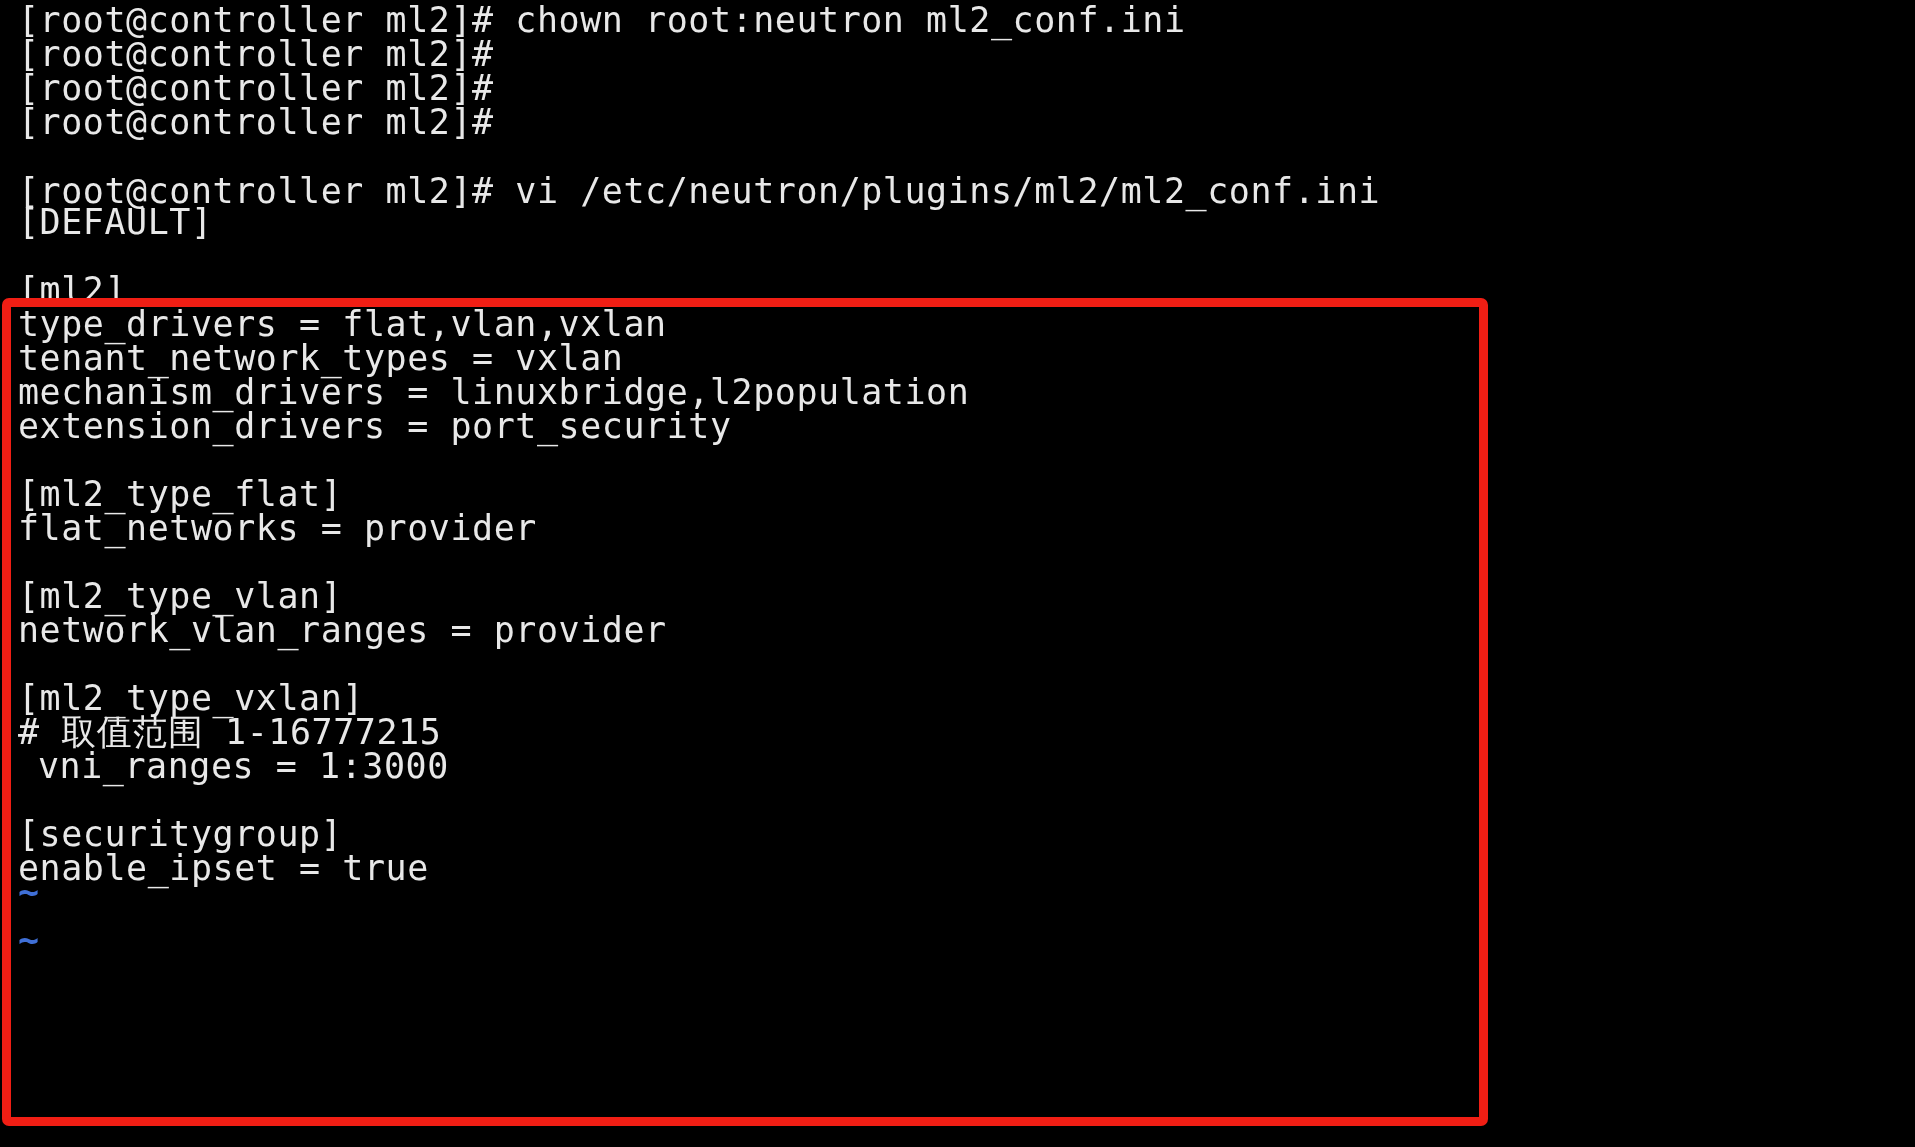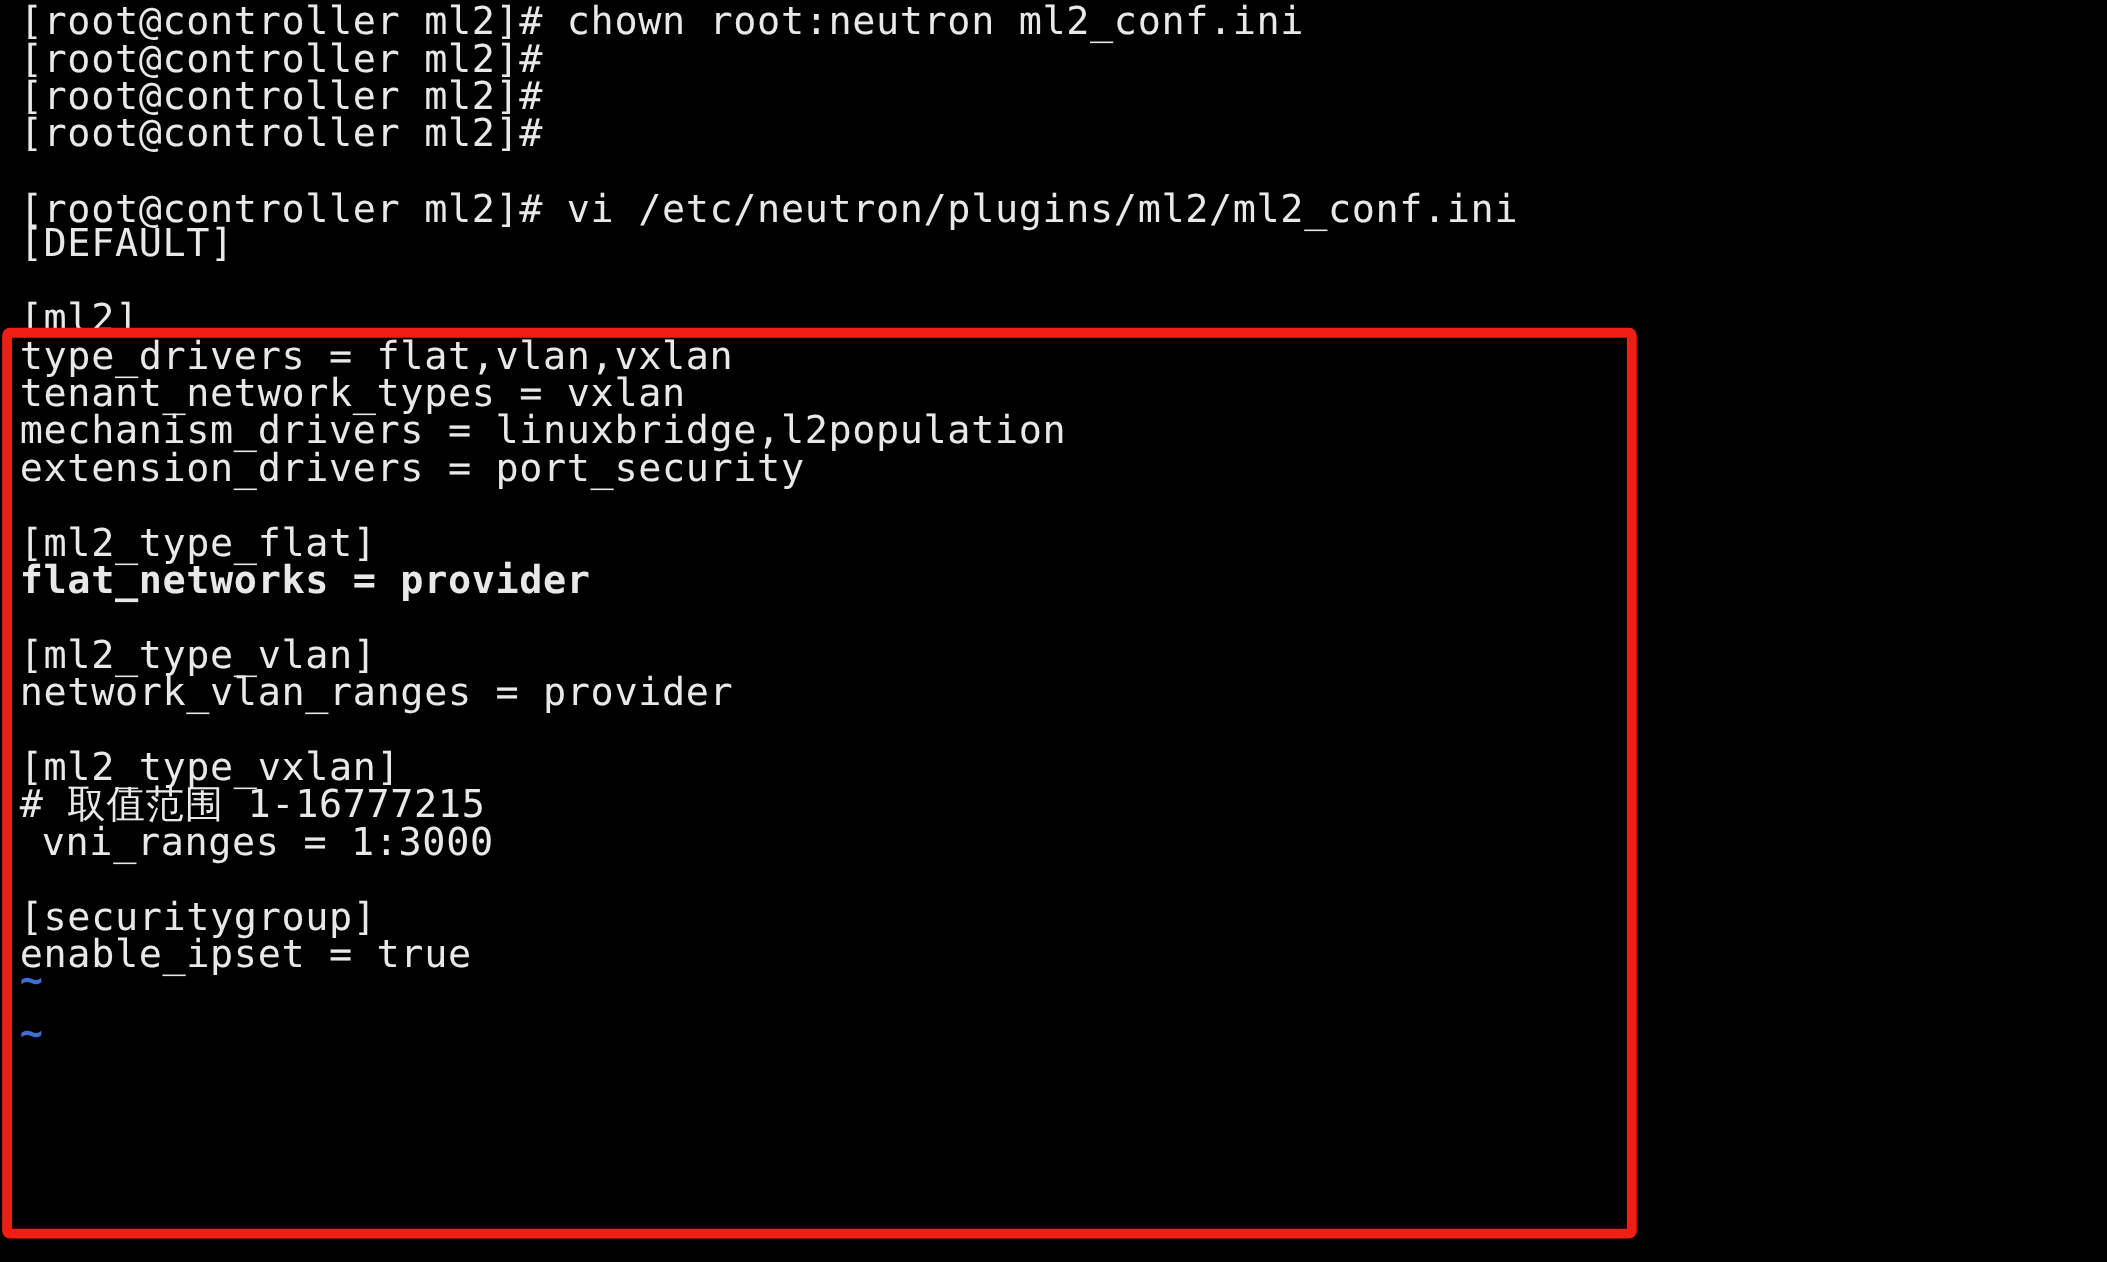--- a/index.html
+++ b/index.html
@@ -69,21 +69,21 @@
   <div class="term-line" style="top:202px;">[DEFAULT]</div>
 
   <div class="term-line" style="top:236px;"></div>
   <div class="term-line" style="top:270px;">[ml2]</div>
   <div class="term-line" style="top:338px;">tenant_network_types = vxlan</div>
   <div class="term-line" style="top:304px;">type_drivers = flat,vlan,vxlan</div>
   <div class="term-line" style="top:372px;">mechanism_drivers = linuxbridge,l2population</div>
   <div class="term-line" style="top:406px;">extension_drivers = port_security</div>
   <div class="term-line" style="top:440px;"></div>
   <div class="term-line" style="top:474px;">[ml2_type_flat]</div>
-  <div class="term-line" style="top:508px;font-weight:bold;">flat_networks = provider</div>
+  <div class="term-line" style="top:508px;">flat_networks = provider</div>
   <div class="term-line" style="top:542px;"></div>
   <div class="term-line" style="top:576px;">[ml2_type_vlan]</div>
   <div class="term-line" style="top:610px;">network_vlan_ranges = provider</div>
   <div class="term-line" style="top:644px;"></div>
   <div class="term-line" style="top:678px;">[ml2_type_vxlan]</div>
   <div class="term-line" style="top:712px;"># 取值范围 1-16777215</div>
   <div class="term-line" style="top:746px;margin-left:20px;">vni_ranges = 1:3000</div>
   <div class="term-line" style="top:780px;"></div>
   <div class="term-line" style="top:848px;">enable_ipset = true</div>
   <div class="term-line" style="top:814px;">[securitygroup]</div>

